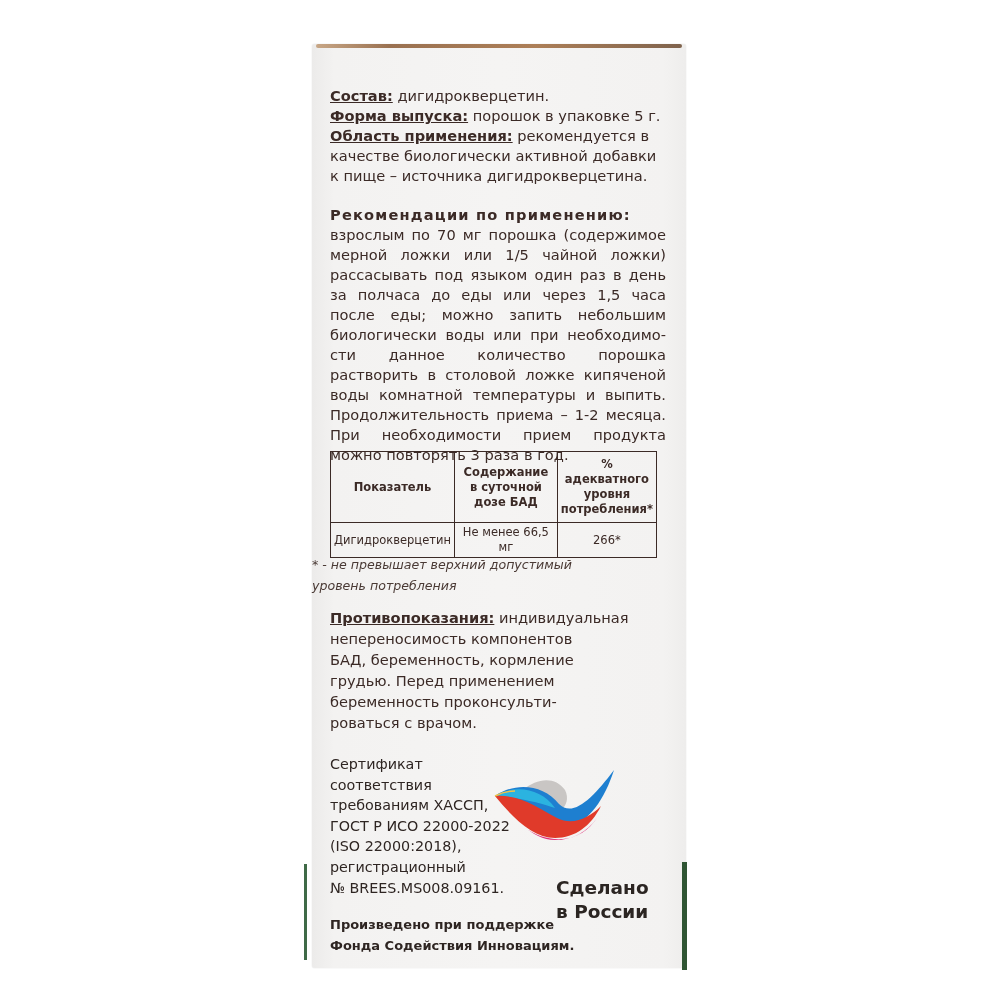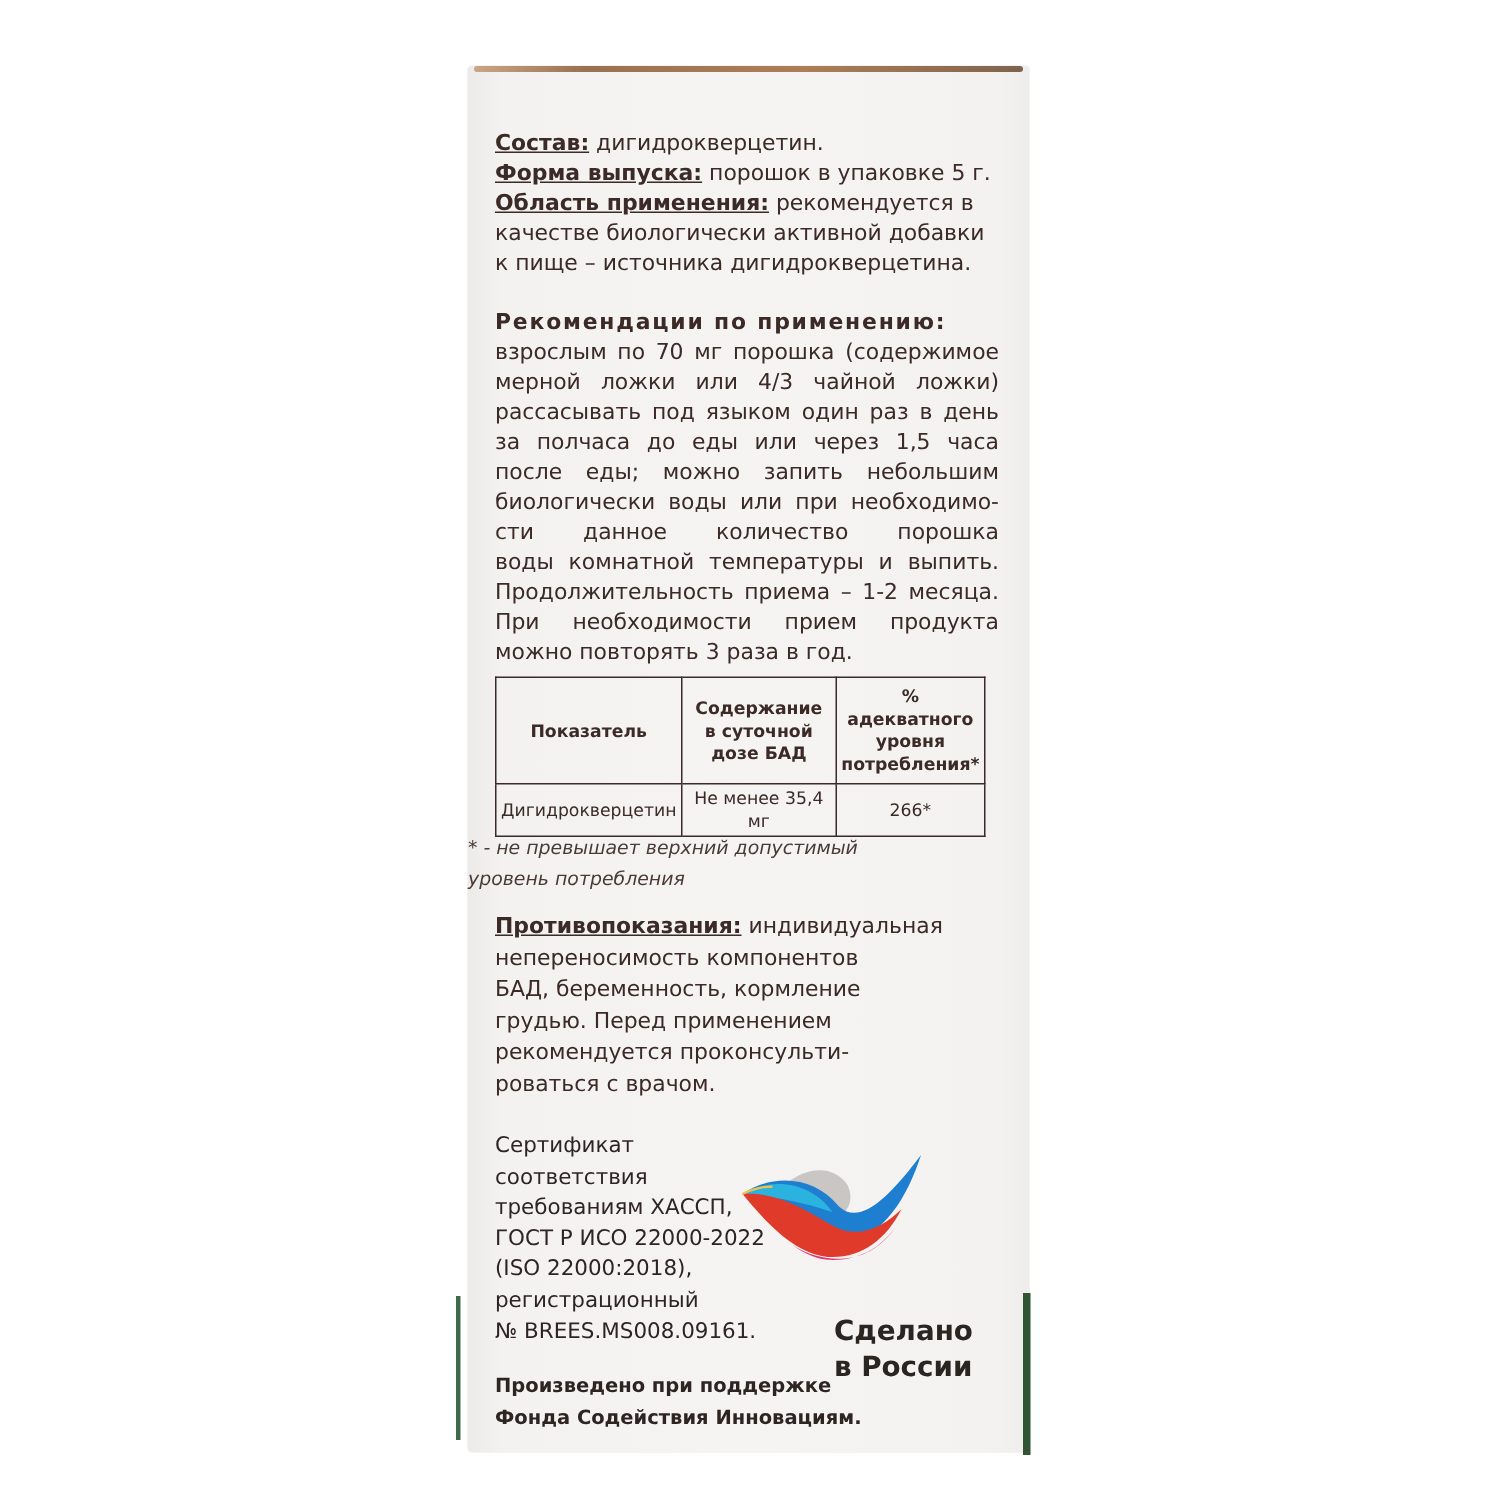--- a/index.html
+++ b/index.html
@@ -94,63 +94,64 @@
   </p>
   <p class="para">
     <span class="b">Область применения:</span>
     <span>рекомендуется в</span>
   </p>
   <p class="para">качестве биологически активной добавки</p>
   <p class="para">к пище – источника дигидрокверцетина.</p>
 
   <p class="para section-head">Рекомендации по применению:</p>
   <p class="para justify">взрослым по 70 мг порошка (содержимое</p>
-  <p class="para justify">мерной ложки или 4/3 чайной ложки)</p>
+  <p class="para justify">мерной ложки или 1/5 чайной ложки)</p>
   <p class="para justify">рассасывать под языком один раз в день</p>
   <p class="para justify">за полчаса до еды или через 1,5 часа</p>
   <p class="para justify">после еды; можно запить небольшим</p>
   <p class="para justify">биологически воды или при необходимо-</p>
   <p class="para justify">сти данное количество порошка</p>
+  <p class="para justify">растворить в столовой ложке кипяченой</p>
   <p class="para justify">воды комнатной температуры и выпить.</p>
   <p class="para justify">Продолжительность приема – 1-2 месяца.</p>
   <p class="para justify">При необходимости прием продукта</p>
   <p class="para">можно повторять 3 раза в год.</p>
 </div>
 
 <table class="nutri">
   <thead>
     <tr>
       <th style="width:108px">Показатель</th>
       <th style="width:100px">Содержание в суточной дозе БАД</th>
       <th>% адекватного уровня потребления*</th>
     </tr>
   </thead>
   <tbody>
     <tr>
       <td>Дигидрокверцетин</td>
-      <td>Не менее 35,4 мг</td>
+      <td>Не менее 66,5 мг</td>
       <td>266*</td>
     </tr>
   </tbody>
 </table>
 
 <div class="footnote">
   <div>* - не превышает верхний допустимый</div>
   <div>уровень потребления</div>
 </div>
 
 <div class="contra">
   <div>
     <span class="b">Противопоказания:</span>
     <span>индивидуальная</span>
   </div>
   <div>непереносимость компонентов</div>
   <div>БАД, беременность, кормление</div>
   <div>грудью. Перед применением</div>
-  <div>рекомендуется проконсульти-</div>
+  <div>беременность проконсульти-</div>
   <div>роваться с врачом.</div>
 </div>
 
 <div class="cert">
   <div>Сертификат</div>
   <div>соответствия</div>
   <div>требованиям ХАССП,</div>
   <div>ГОСТ Р ИСО 22000-2022</div>
   <div>(ISO 22000:2018),</div>
   <div>регистрационный</div>

